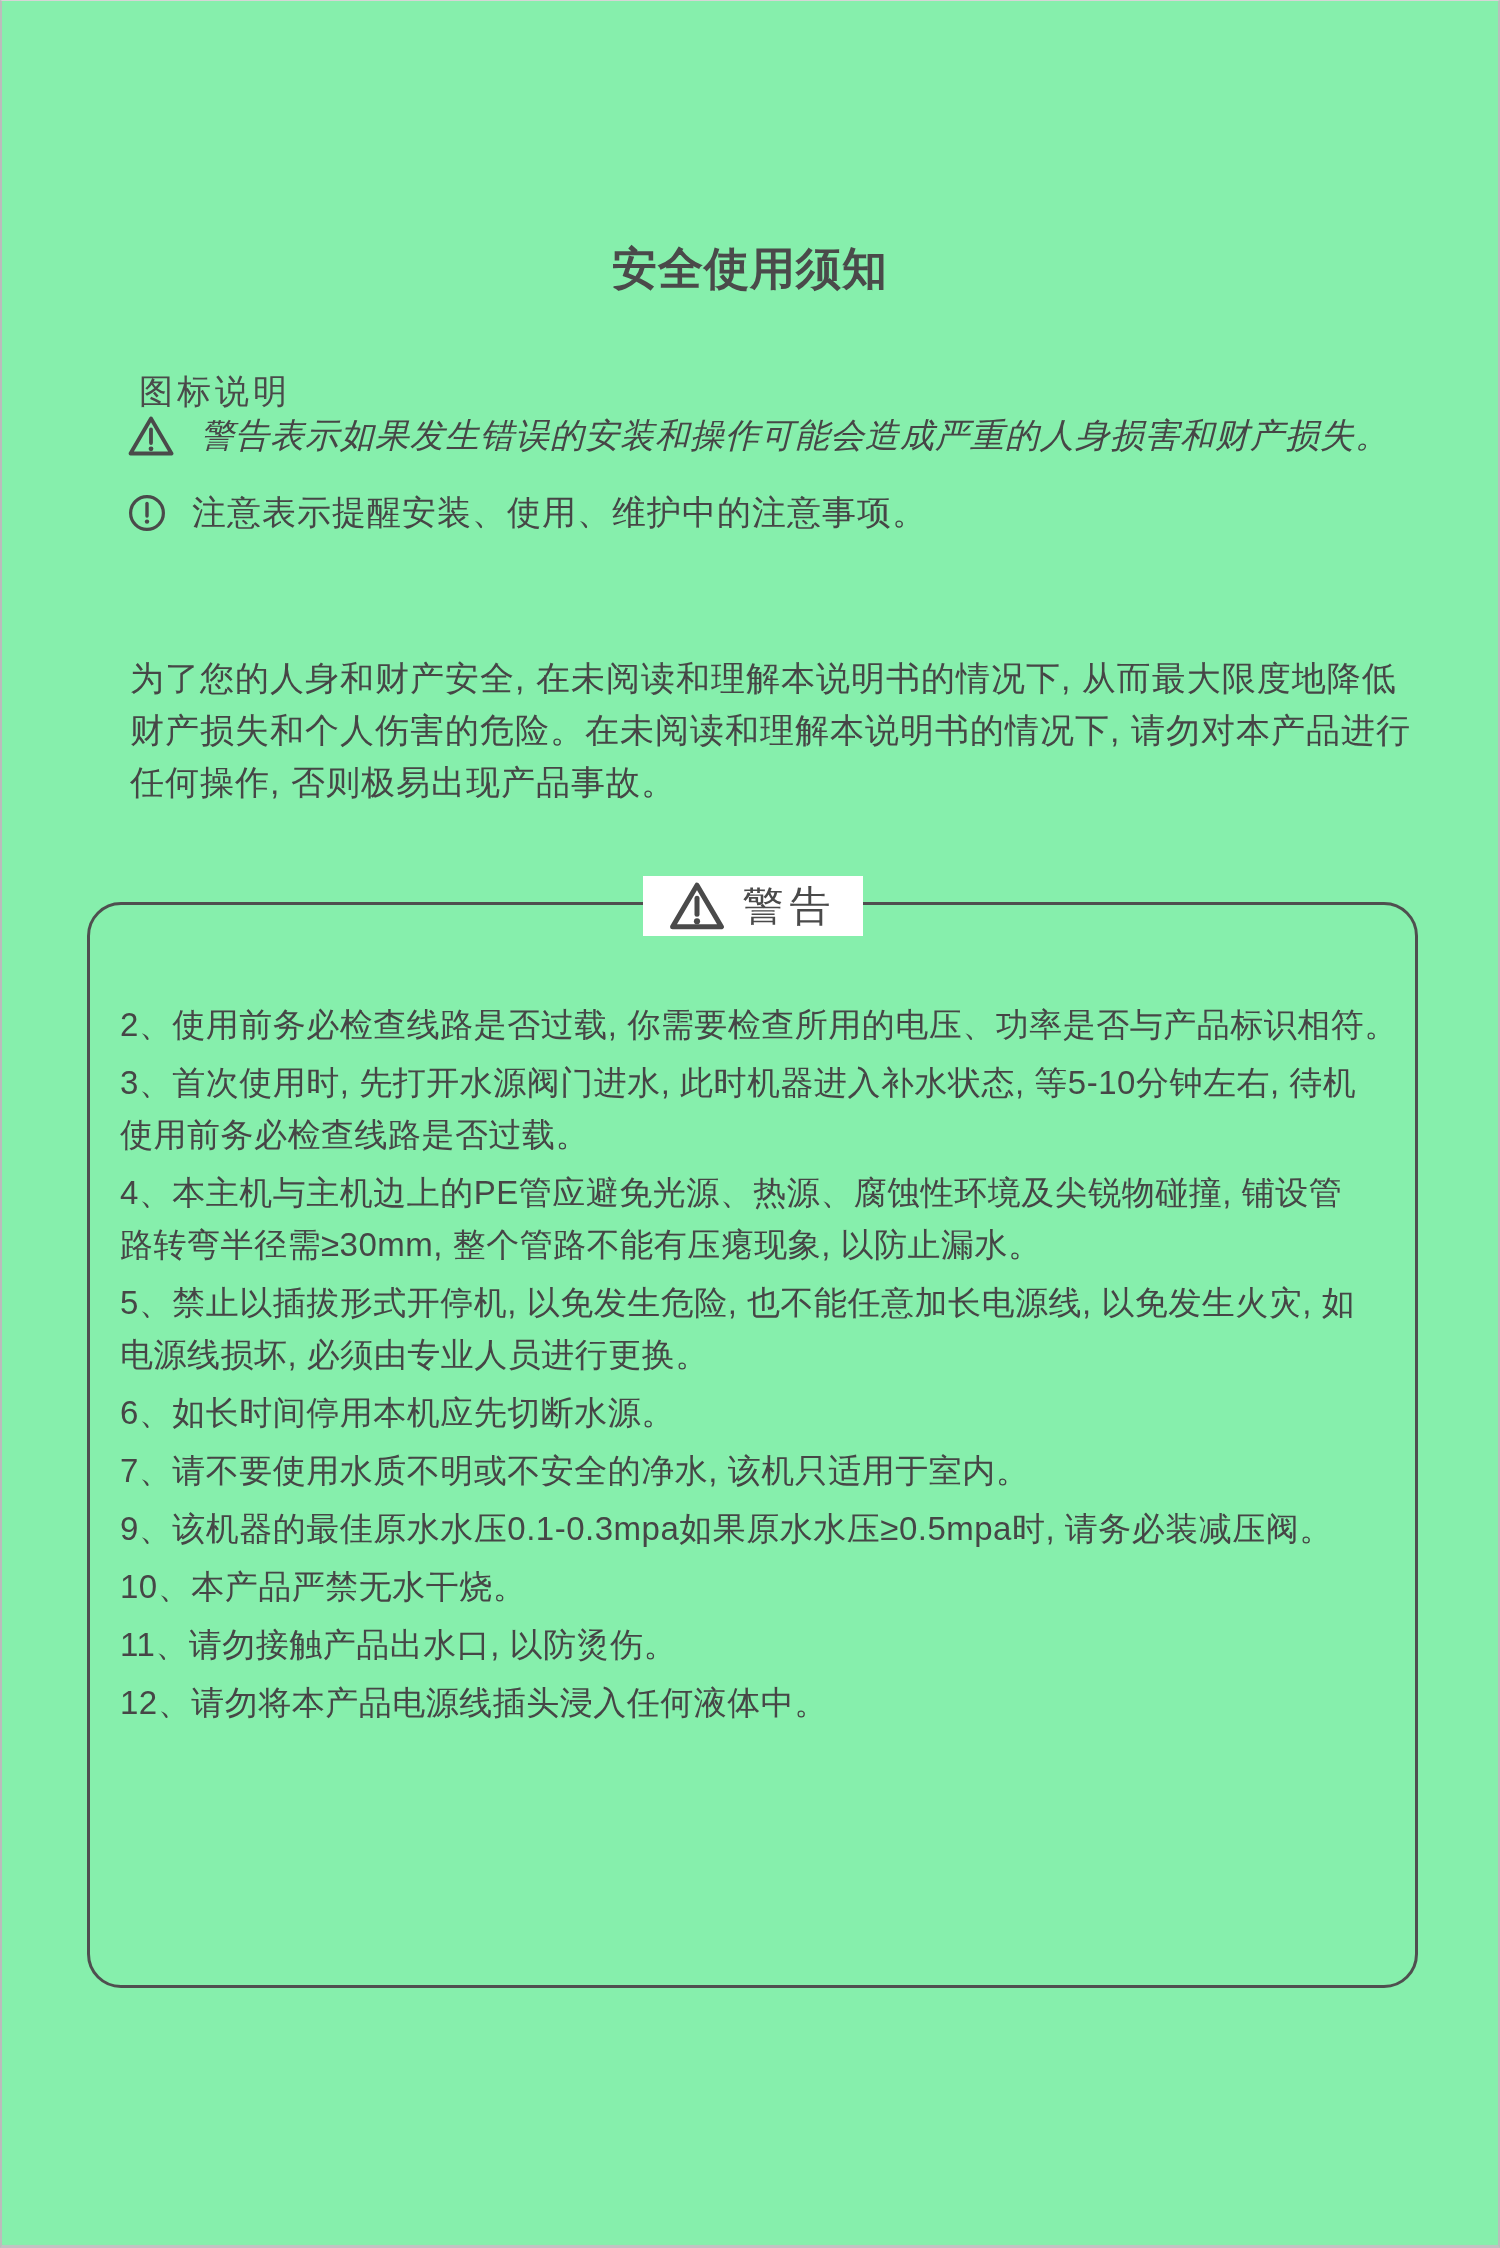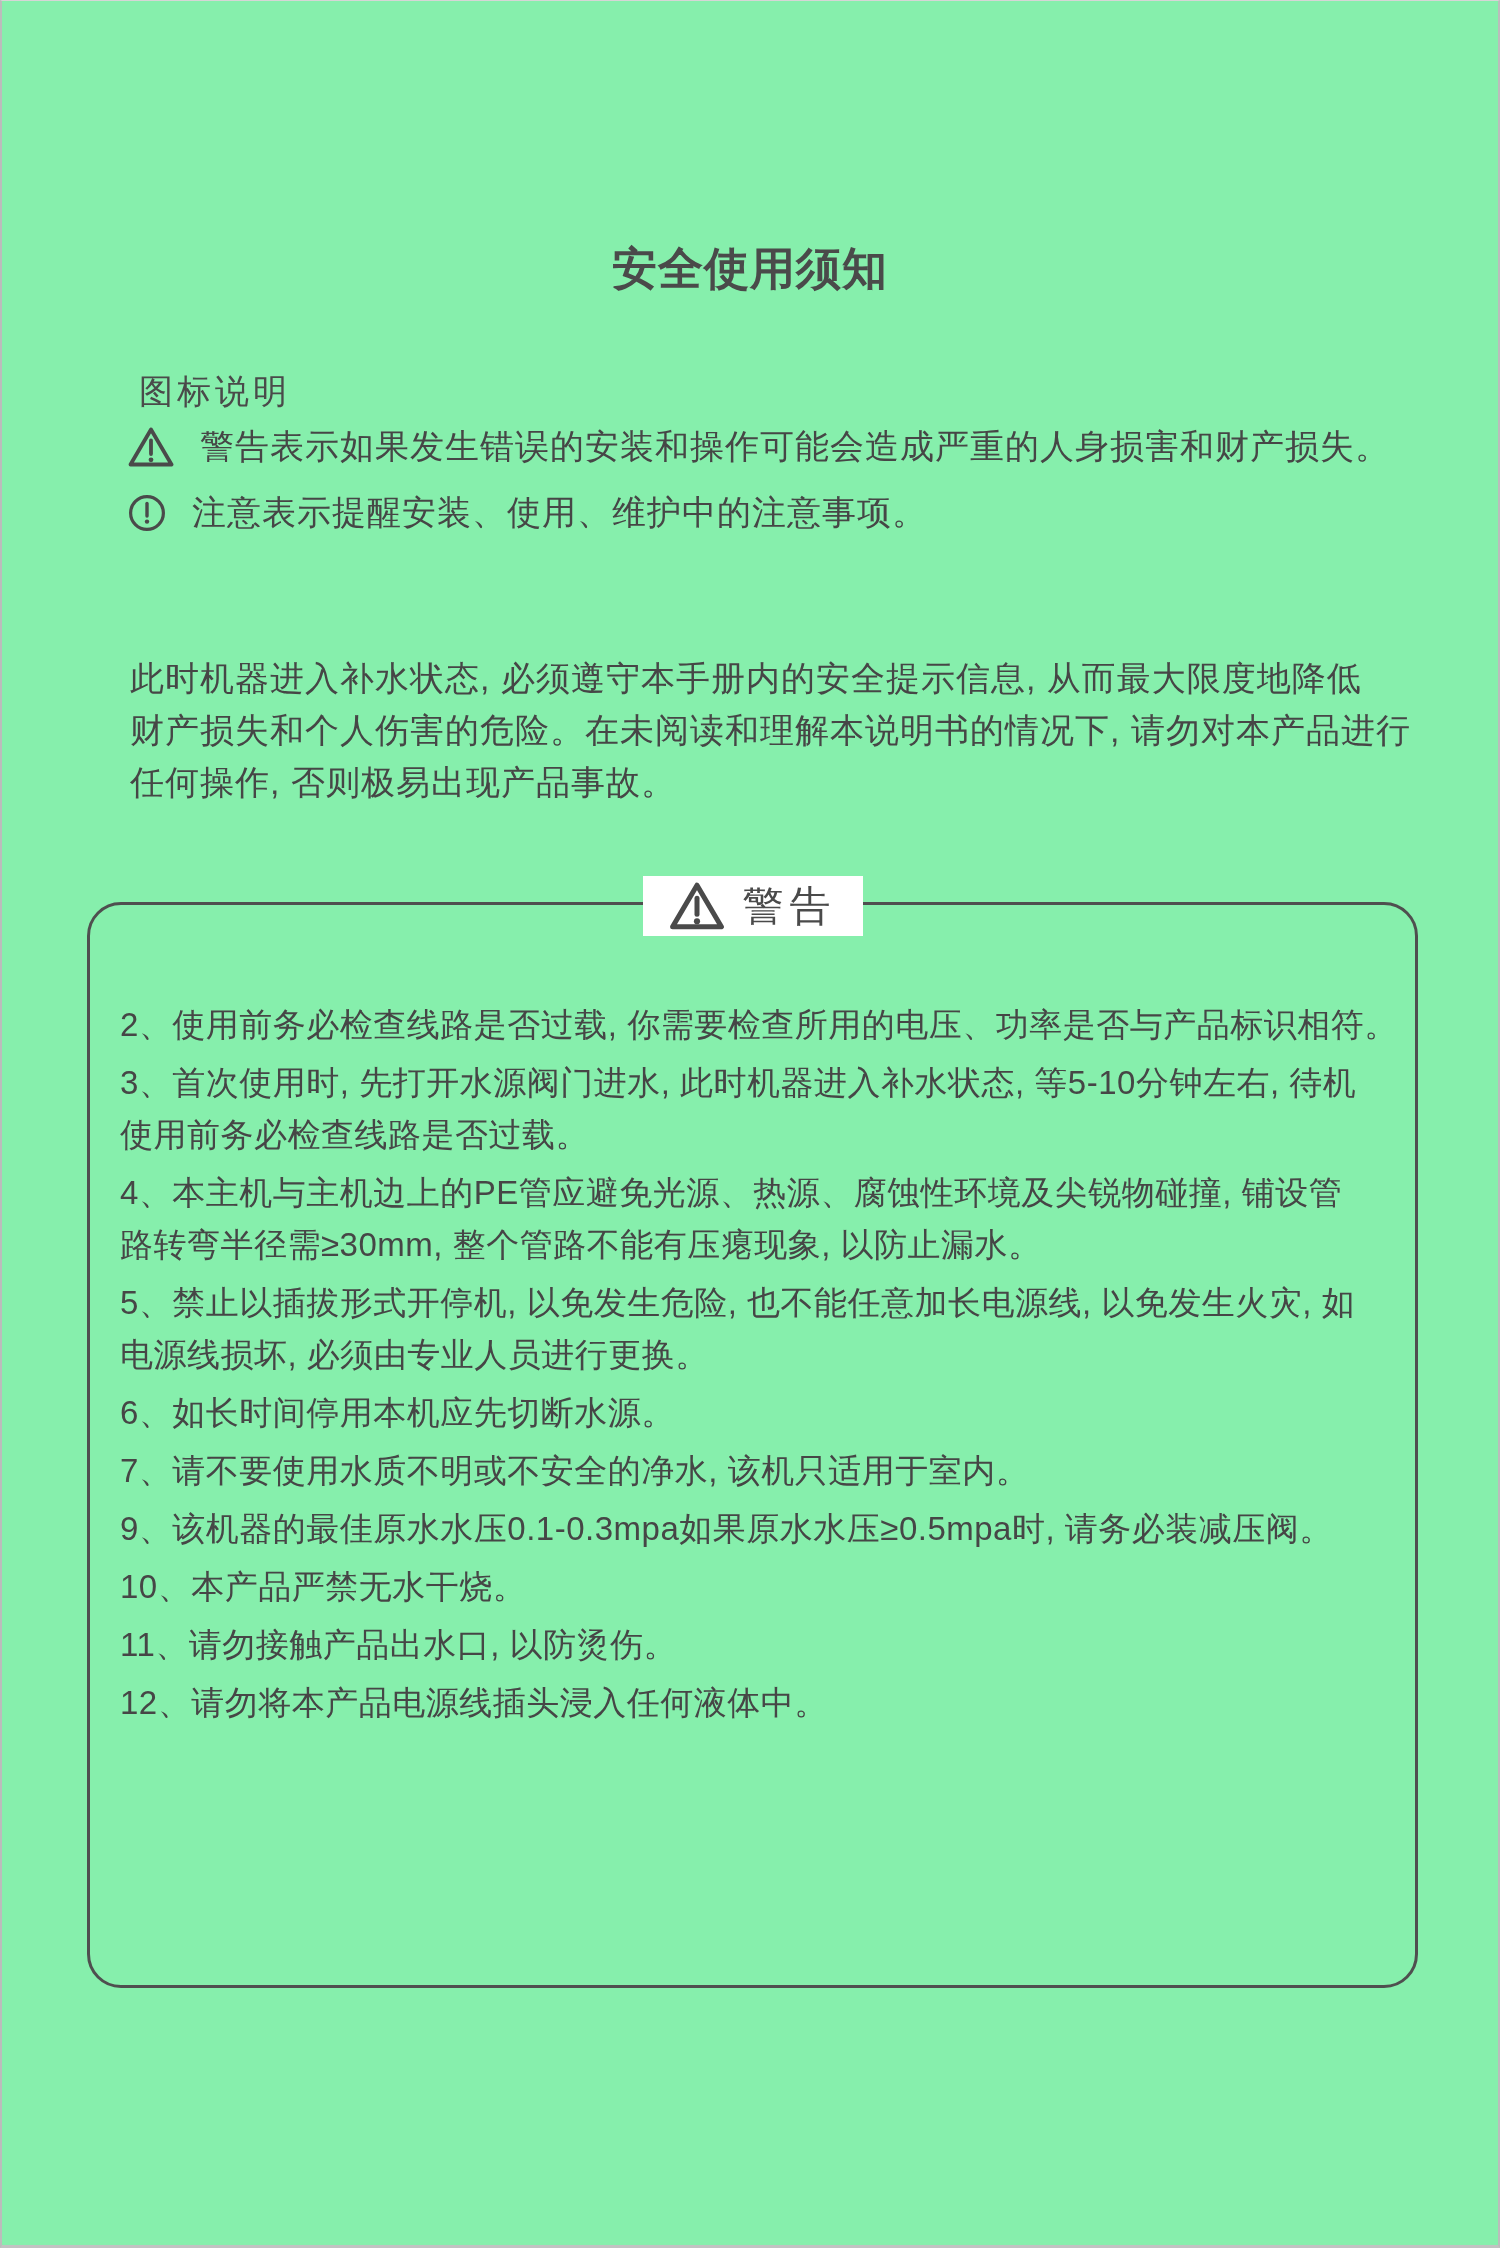--- a/index.html
+++ b/index.html
@@ -23,21 +23,21 @@
   }
   .legend-heading{
     position:absolute;left:127px;top:368px;
     font-size:34px;letter-spacing:4px;color:#4a4a4a;margin-left:10px;
   }
   .legend-row{
     position:absolute;left:126px;
     display:flex;align-items:center;gap:26px;
     font-size:34px;letter-spacing:1px;white-space:nowrap;color:#464646;
   }
-  .legend-row.row1{top:423px;}
+  .legend-row.row1{top:412px;font-style:italic;}
   .legend-row.row2{top:489px;}
   .legend-row svg{flex:0 0 auto;display:block;}
   .intro{
     position:absolute;left:128px;top:651px;
     font-size:34px;line-height:52px;letter-spacing:1px;color:#464646;
   }
   .intro .line{white-space:nowrap;}
   .warning-box{
     position:absolute;left:85px;top:901px;
     width:1331px;height:1086px;box-sizing:border-box;
@@ -80,21 +80,21 @@
   <div class="legend-row row2">
     <svg width="38" height="38" viewBox="0 0 38 38">
       <circle cx="19" cy="19" r="16.4" fill="none" stroke="#4a4a4a" stroke-width="3.2"></circle>
       <line x1="19" y1="9.5" x2="19" y2="22" stroke="#4a4a4a" stroke-width="3.4" stroke-linecap="round"></line>
       <circle cx="19" cy="27.6" r="2.2" fill="#4a4a4a"></circle>
     </svg>
     <span>注意表示提醒安装、使用、维护中的注意事项。</span>
   </div>
 
   <div class="intro">
-    <div class="line">此时机器进入补水状态, 必须遵守本手册内的安全提示信息, 从而最大限度地降低</div>
+    <div class="line">为了您的人身和财产安全, 在未阅读和理解本说明书的情况下, 从而最大限度地降低</div>
     <div class="line">财产损失和个人伤害的危险。在未阅读和理解本说明书的情况下, 请勿对本产品进行</div>
     <div class="line">任何操作, 否则极易出现产品事故。</div>
   </div>
 
   <div class="warning-box">
     <div class="warning-box-header">
       <svg width="56" height="50" viewBox="0 0 46 42">
         <path d="M23 3.5 L43.5 38.5 H2.5 Z" fill="none" stroke="#4a4a4a" stroke-width="4.2" stroke-linejoin="round"></path>
         <line x1="23" y1="14.5" x2="23" y2="28" stroke="#4a4a4a" stroke-width="4.2" stroke-linecap="round"></line>
         <circle cx="23" cy="33.8" r="2.6" fill="#4a4a4a"></circle>

